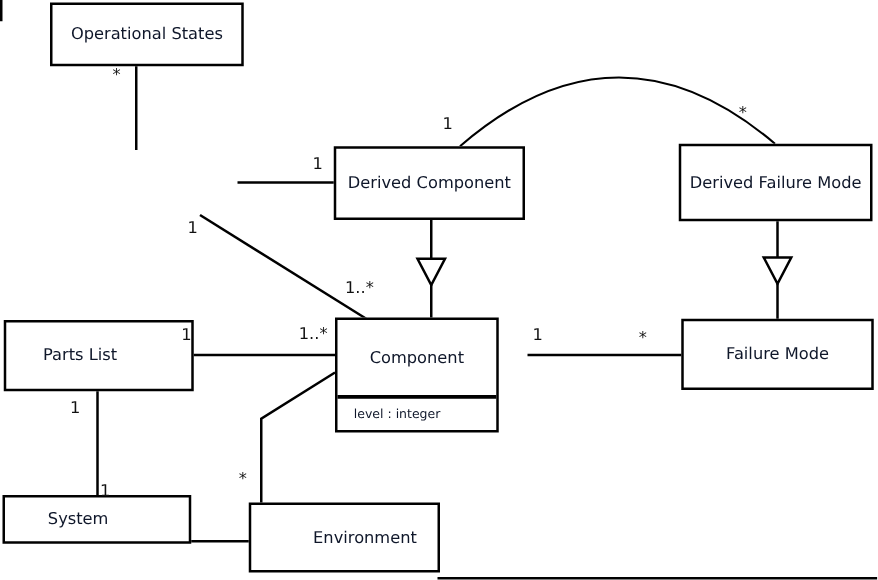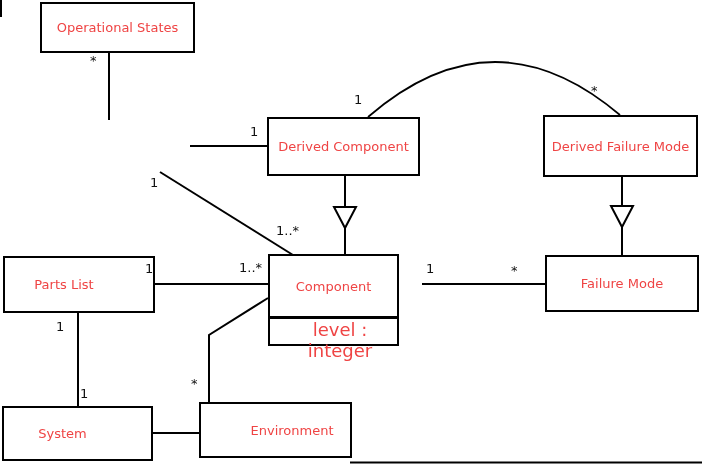--- a/index.html
+++ b/index.html
@@ -22,34 +22,34 @@
   }
   .uml-class {
     position: absolute;
     box-sizing: border-box;
     border: 2px solid #000000;
     background: #ffffff;
     display: flex;
     align-items: center;
     justify-content: center;
     font-size: 13px;
-    color: #ef4444;
+    color: #0f172a;
     z-index: 2;
     text-align: center;
   }
   .shift-left { padding-right: 30px; }
 
   
   #box-operational-states  { left: 40px;  top: 2px;   width: 155px; height: 51px; }
   #box-functional-group    { left: 38px;  top: 118px; width: 153px; height: 54px; }
   #box-derived-component   { left: 267px; top: 117px; width: 153px; height: 59px; }
   #box-derived-failure-mode{ left: 543px; top: 115px; width: 155px; height: 62px; }
   #box-failure-mode        { left: 545px; top: 255px; width: 154px; height: 57px; }
   #box-parts-list          { left: 3px;   top: 256px; width: 152px; height: 57px; }
-  #box-system              { left: 2px;   top: 406px; width: 151px; height: 55px; }
+  #box-system              { left: 2px;   top: 396px; width: 151px; height: 39px; }
   #box-environment         { left: 199px; top: 402px; width: 153px; height: 56px; padding-left: 33px; }
 
   
   #box-component {
     left: 268px; top: 254px; width: 131px; height: 92px;
     flex-direction: column;
     align-items: stretch;
     justify-content: flex-start;
     padding: 0;
   }
@@ -59,21 +59,21 @@
     align-items: center;
     justify-content: center;
     border-bottom: 3px solid #000000;
   }
   #box-component .attr-compartment {
     flex: 1 1 auto;
     display: flex;
     align-items: center;
     justify-content: flex-start;
     padding-left: 13px;
-    font-size: 18px;
+    font-size: 10px;
   }
 
   .mult {
     position: absolute;
     font-size: 13px;
     line-height: 14px;
     color: #111111;
     z-index: 3;
     white-space: nowrap;
   }

